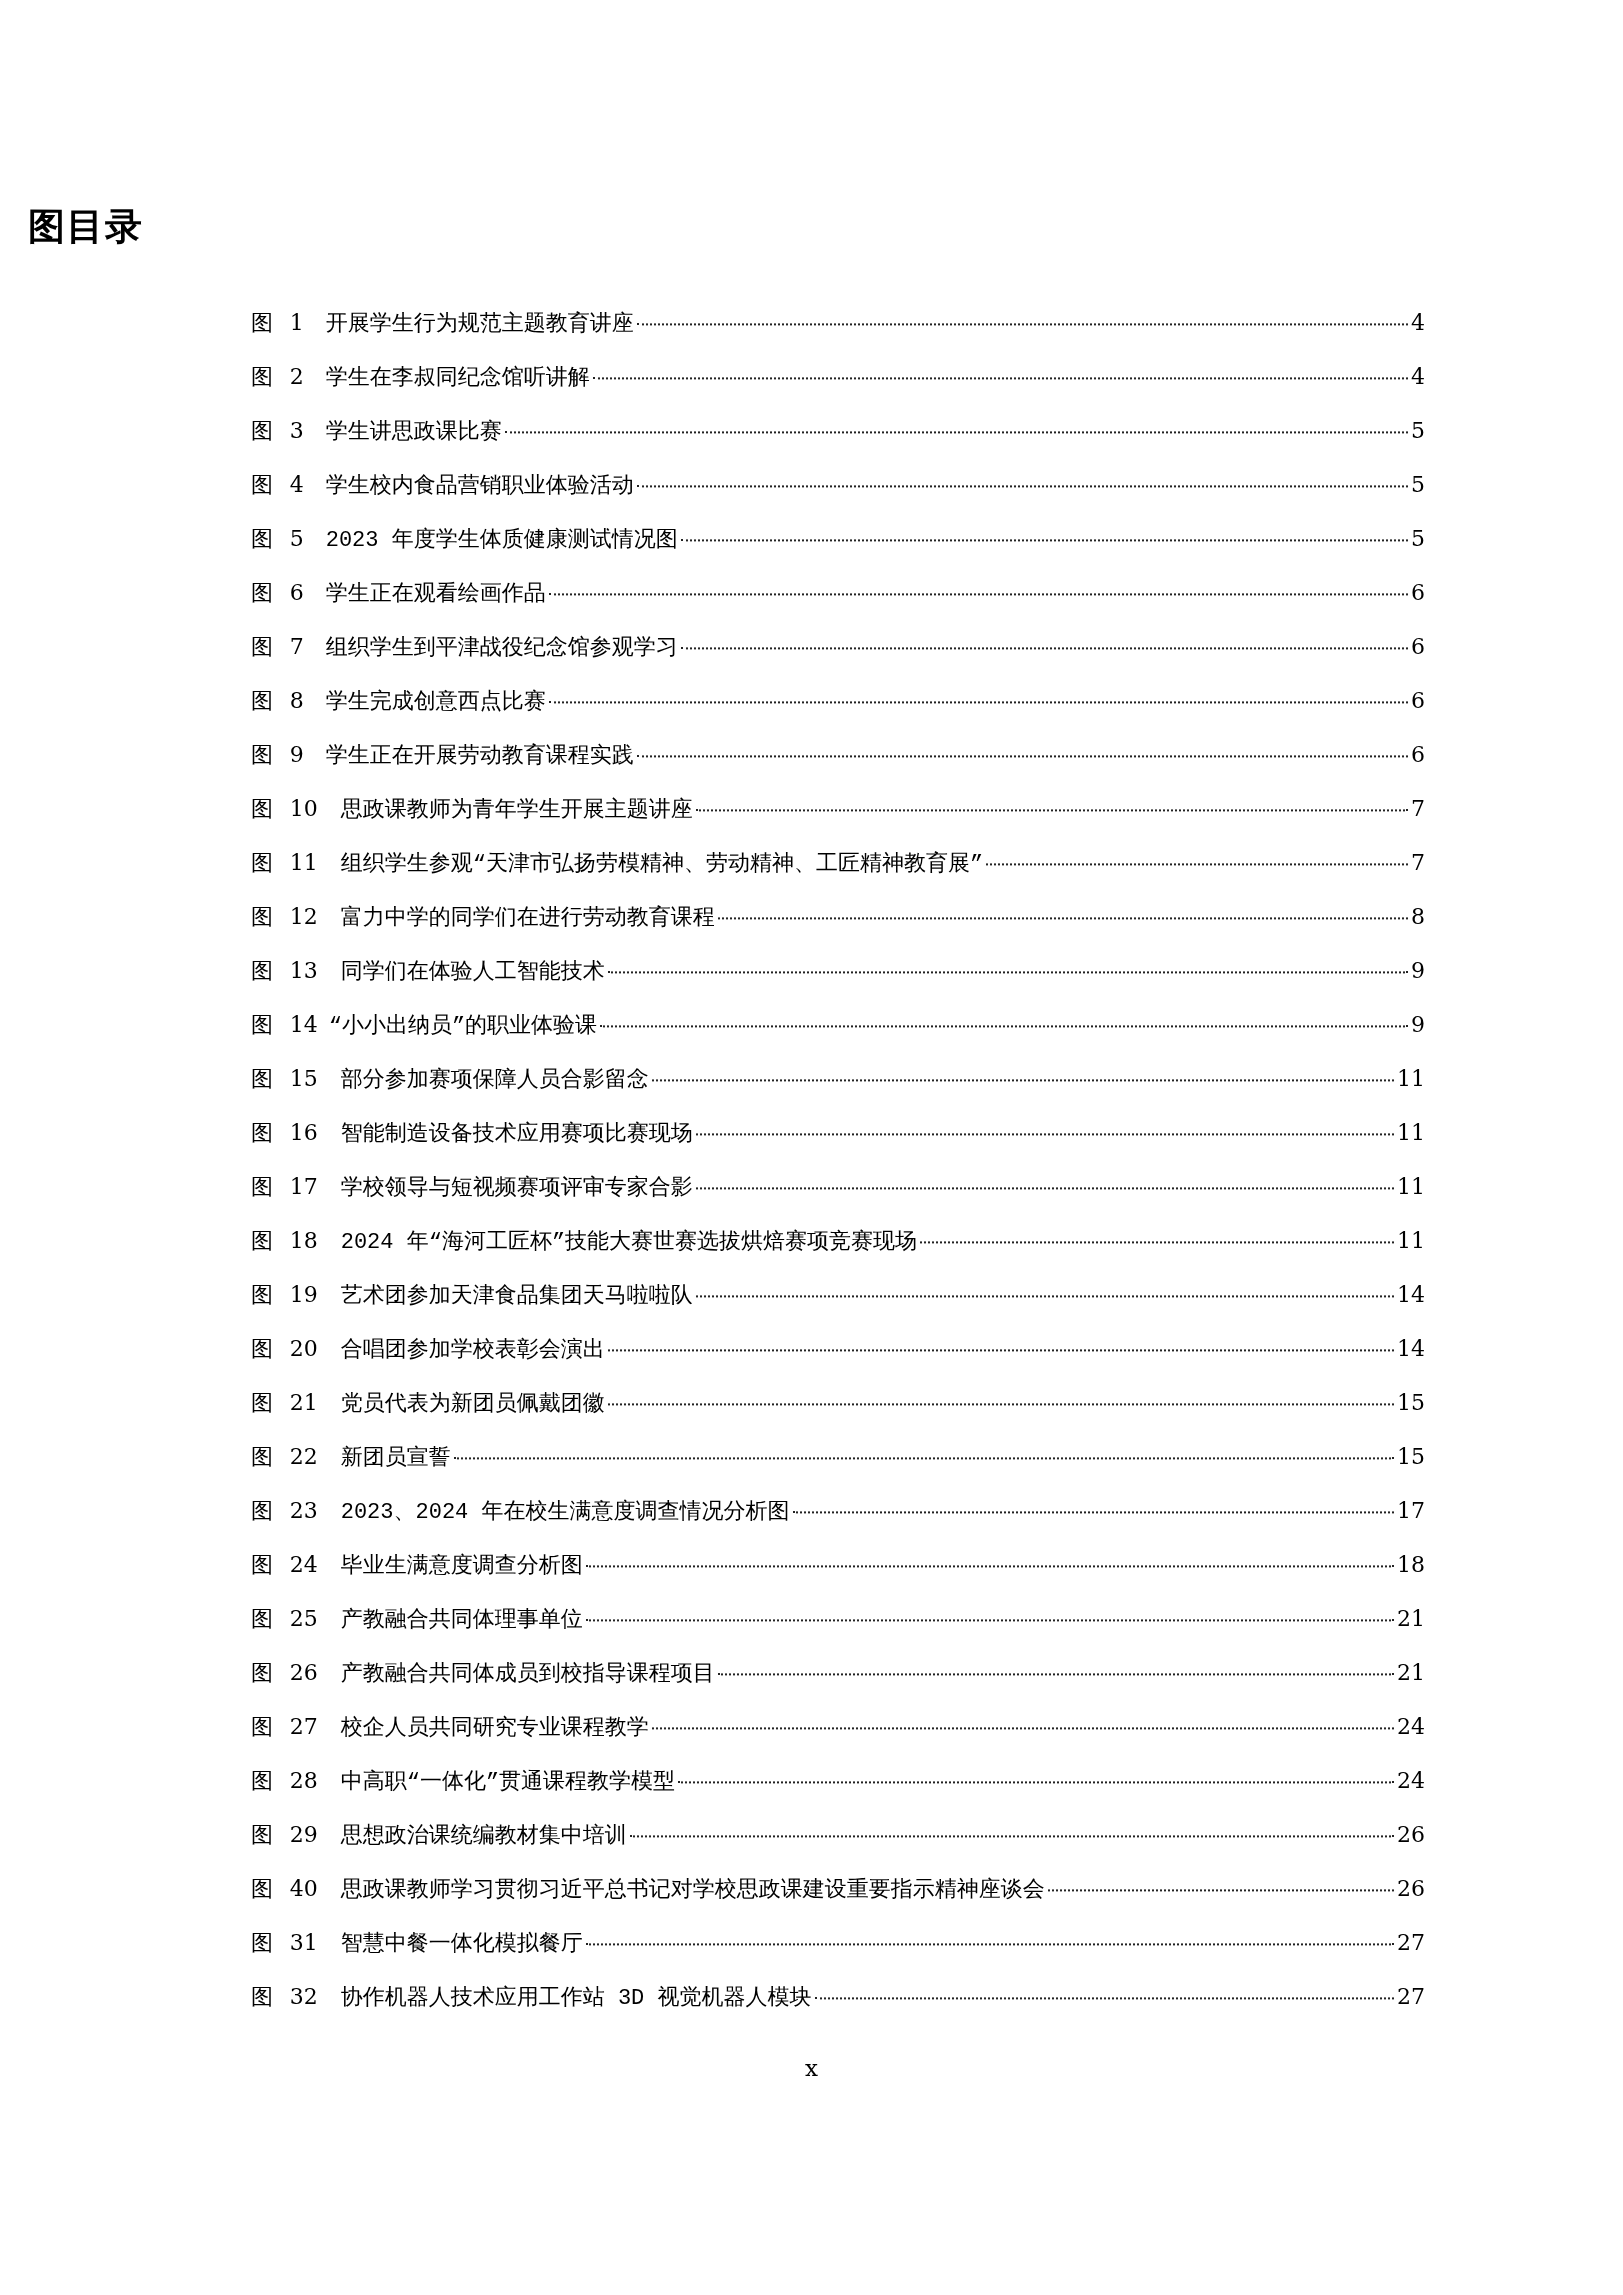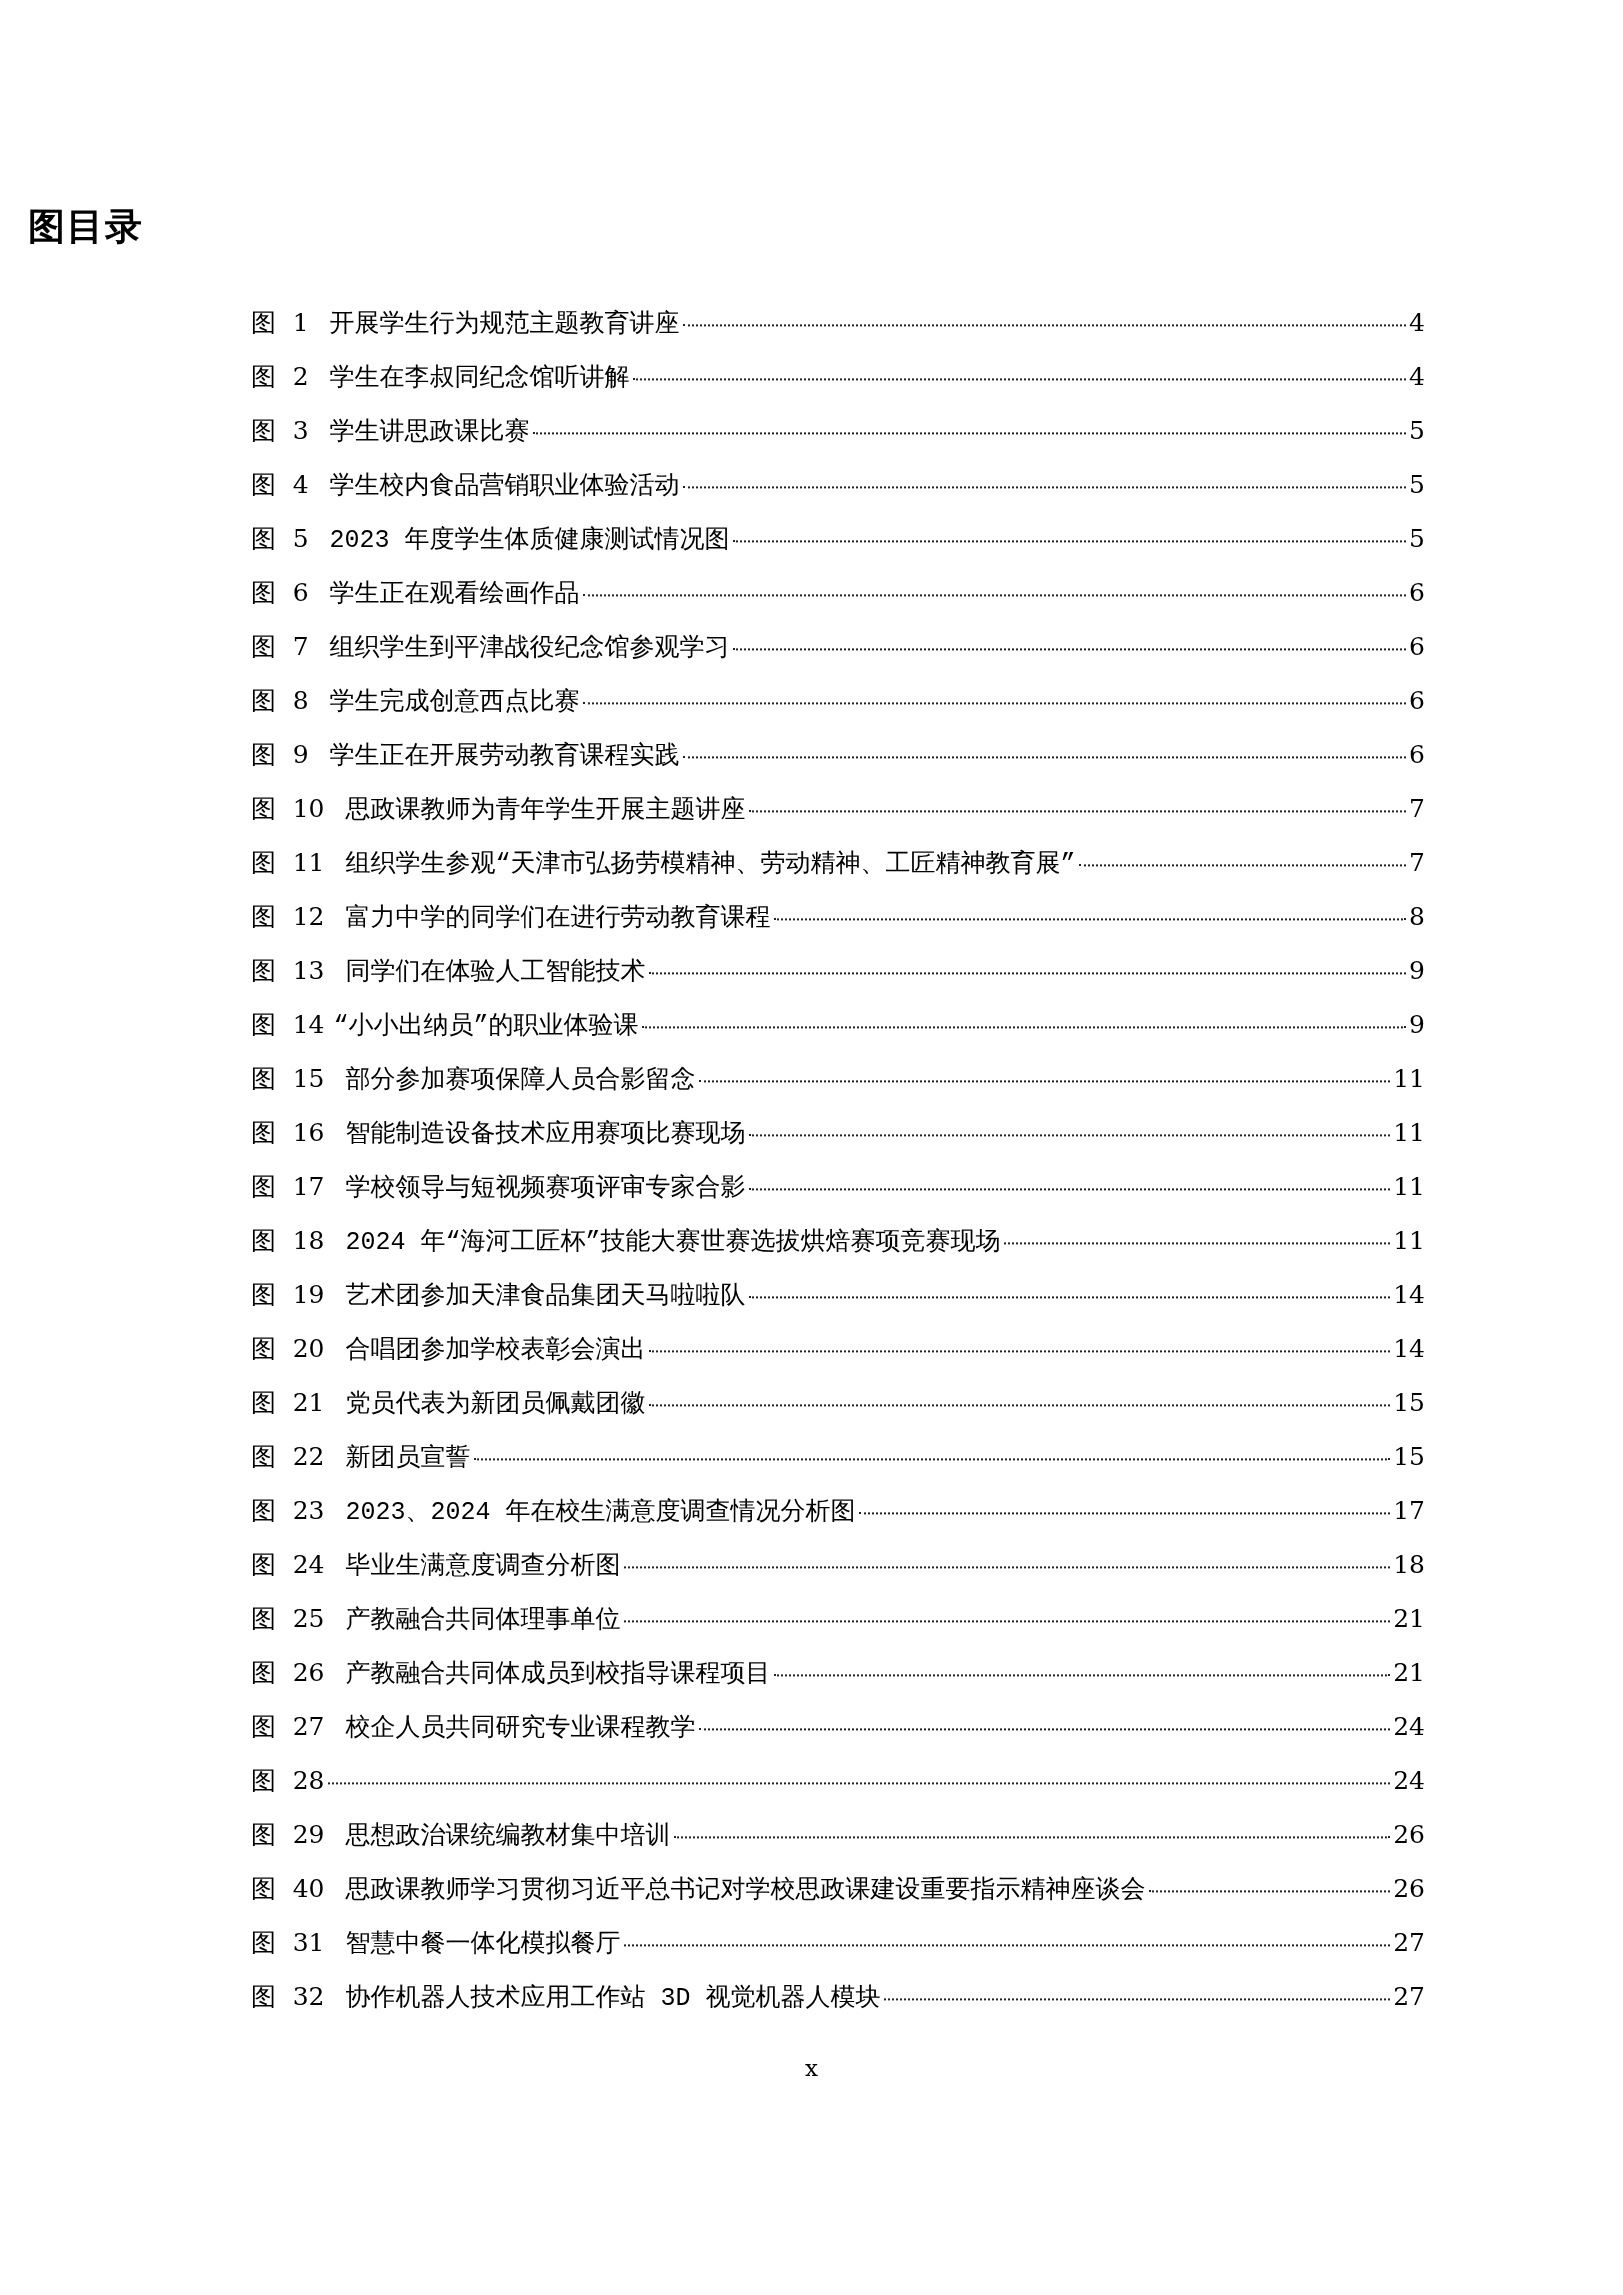--- a/index.html
+++ b/index.html
@@ -10,21 +10,21 @@
   .title {
     position: absolute; left: 0; right: 0; top: 202px;
     text-align: left; font-family: "DejaVu Sans", "Liberation Sans", sans-serif;
     font-weight: bold; font-size: 37px; letter-spacing: 1.5px; padding-left: 28px;
   }
   .toc {
     position: absolute; left: 251px; width: 1174px; top: 303px;
   }
   .entry {
     display: flex; align-items: baseline; height: 54px;
-    font-size: 25px; line-height: 40px;
+    font-size: 22px; line-height: 40px;
   }
   .fig-label { white-space: nowrap; flex: 0 0 auto; }
   .fig-num { display: inline-block; min-width: 15px; }
   .fig-num.wide { min-width: 30px; }
   .fig-caption { white-space: nowrap; flex: 0 0 auto; margin-left: 21px; font-family: Liberation Mono, monospace; }
   .fig-caption.tight { margin-left: 9px; }
   .leader {
     flex: 1 1 auto; margin: 0 3px; border-bottom: 2.3px dotted #222;
     height: 0; transform: translateY(-4.6px);
   }
@@ -197,20 +197,21 @@
       <span class="page-num">21</span>
     </div>
     <div class="entry">
       <span class="fig-label"><span style="margin-right: 16.7px;">图</span><span class="fig-num wide">27</span></span>
       <span class="fig-caption">校企人员共同研究专业课程教学</span>
       <span class="leader"></span>
       <span class="page-num">24</span>
     </div>
     <div class="entry">
       <span class="fig-label"><span style="margin-right: 16.7px;">图</span><span class="fig-num wide">28</span></span>
+      <span class="fig-caption">中高职“一体化”贯通课程教学模型</span>
       <span class="leader"></span>
       <span class="page-num">24</span>
     </div>
     <div class="entry">
       <span class="fig-label"><span style="margin-right: 16.7px;">图</span><span class="fig-num wide">29</span></span>
       <span class="fig-caption">思想政治课统编教材集中培训</span>
       <span class="leader"></span>
       <span class="page-num">26</span>
     </div>
     <div class="entry">

